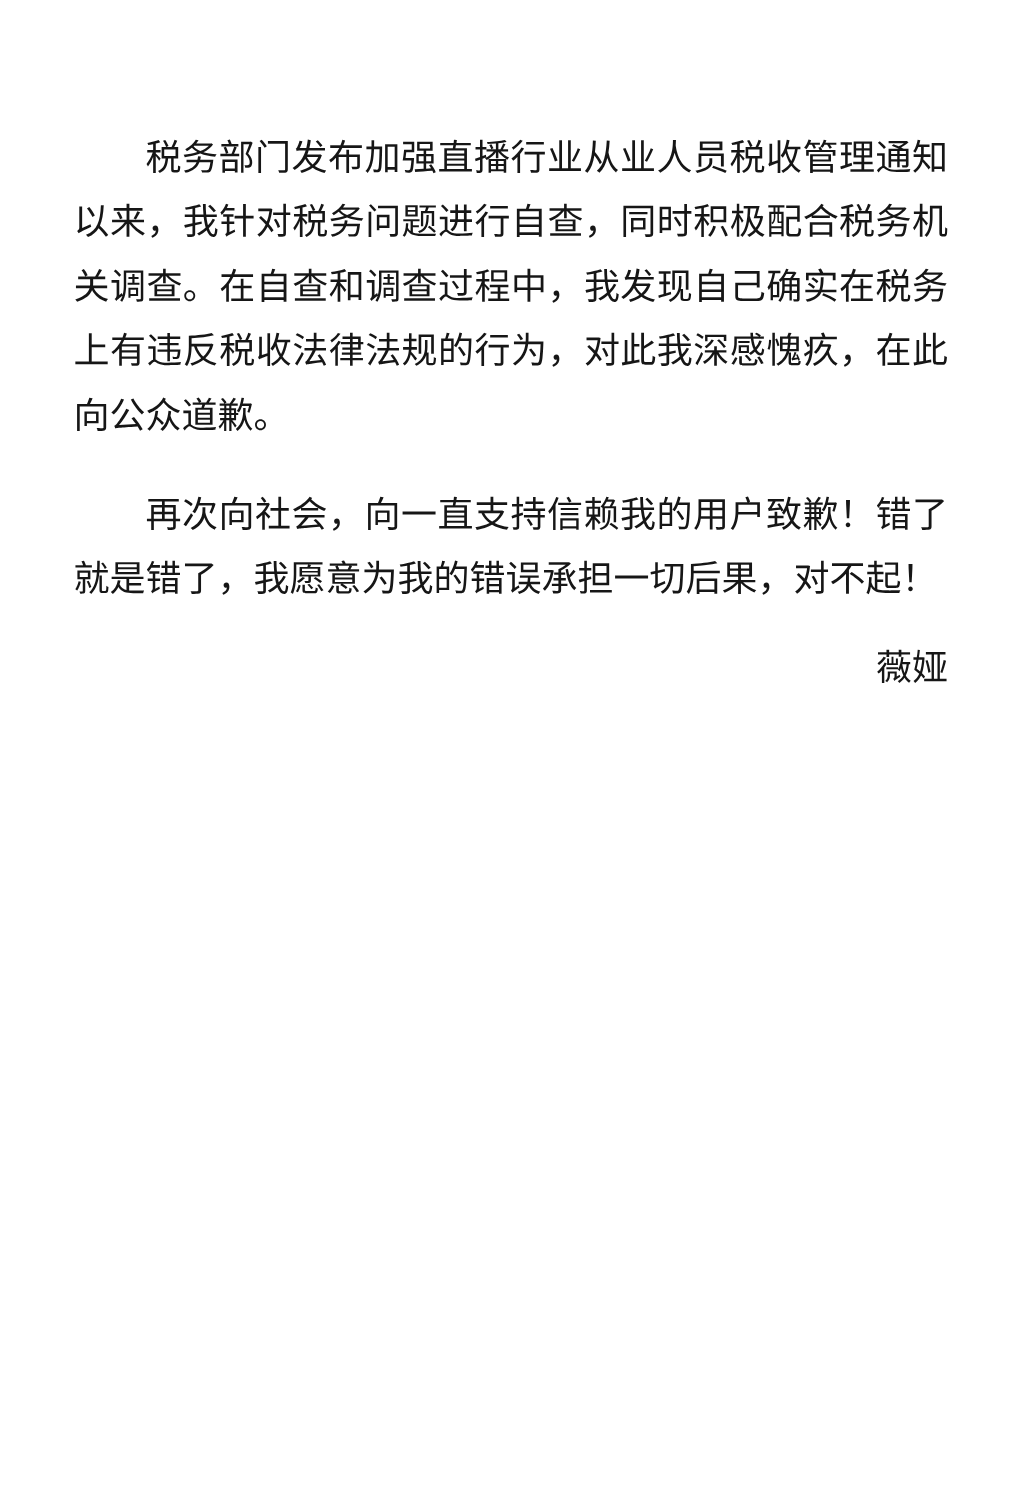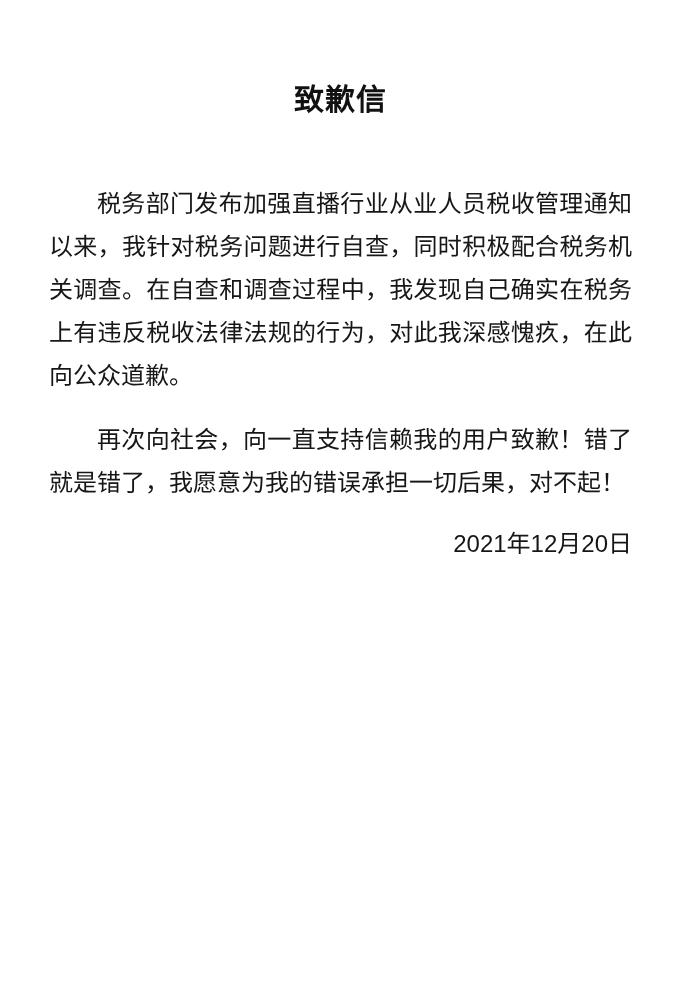--- a/index.html
+++ b/index.html
@@ -35,41 +35,39 @@
     margin: 0 0 23px 0;
     font-size: 24px;
     line-height: 43px;
     text-align: justify;
     text-justify: inter-ideograph;
     text-indent: 2em;
     color: #161616;
   }
   .content .para:last-child {
     margin-bottom: 0;
-    font-family: Liberation Mono, monospace;
   }
   .sign {
     margin-top: 16px;
     text-align: right;
     font-size: 24px;
     line-height: 44px;
     color: #161616;
   }
   .sign .signer,
   .sign .date {
     white-space: nowrap;
   }
 </style>
 </head>
 <body>
 
 <main class="page">
-  <h1 class="title">致歉信</h1>
 
   <section class="content">
     <p class="para">税务部门发布加强直播行业从业人员税收管理通知以来，我针对税务问题进行自查，同时积极配合税务机关调查。在自查和调查过程中，我发现自己确实在税务上有违反税收法律法规的行为，对此我深感愧疚，在此向公众道歉。</p>
     <p class="para">再次向社会，向一直支持信赖我的用户致歉！错了就是错了，我愿意为我的错误承担一切后果，对不起！</p>
   </section>
 
   <footer class="sign">
-    <div class="date">2021年12月20日</div>
+    <div class="signer">薇娅</div>
   </footer>
 </main>
 
 </body></html>

